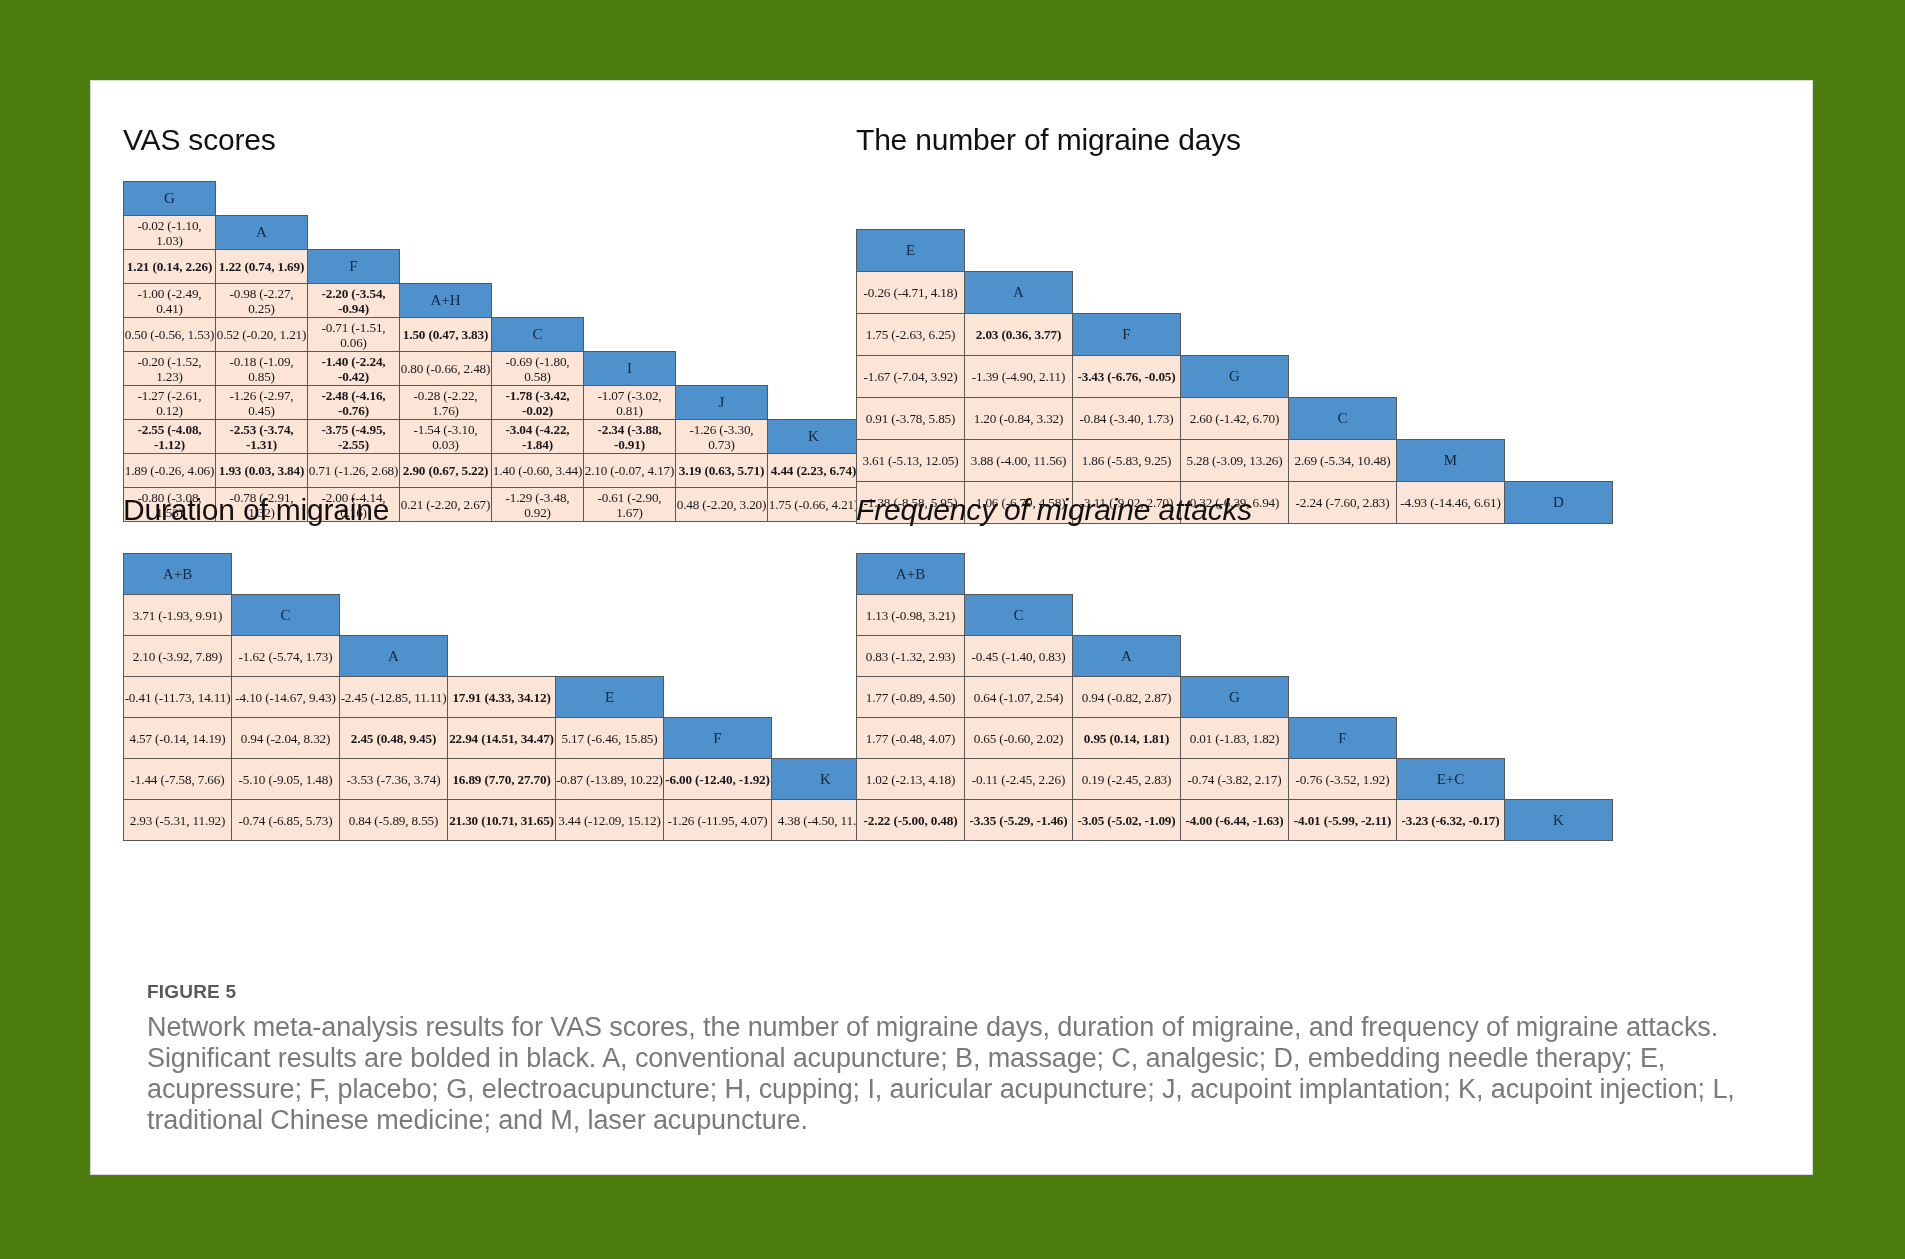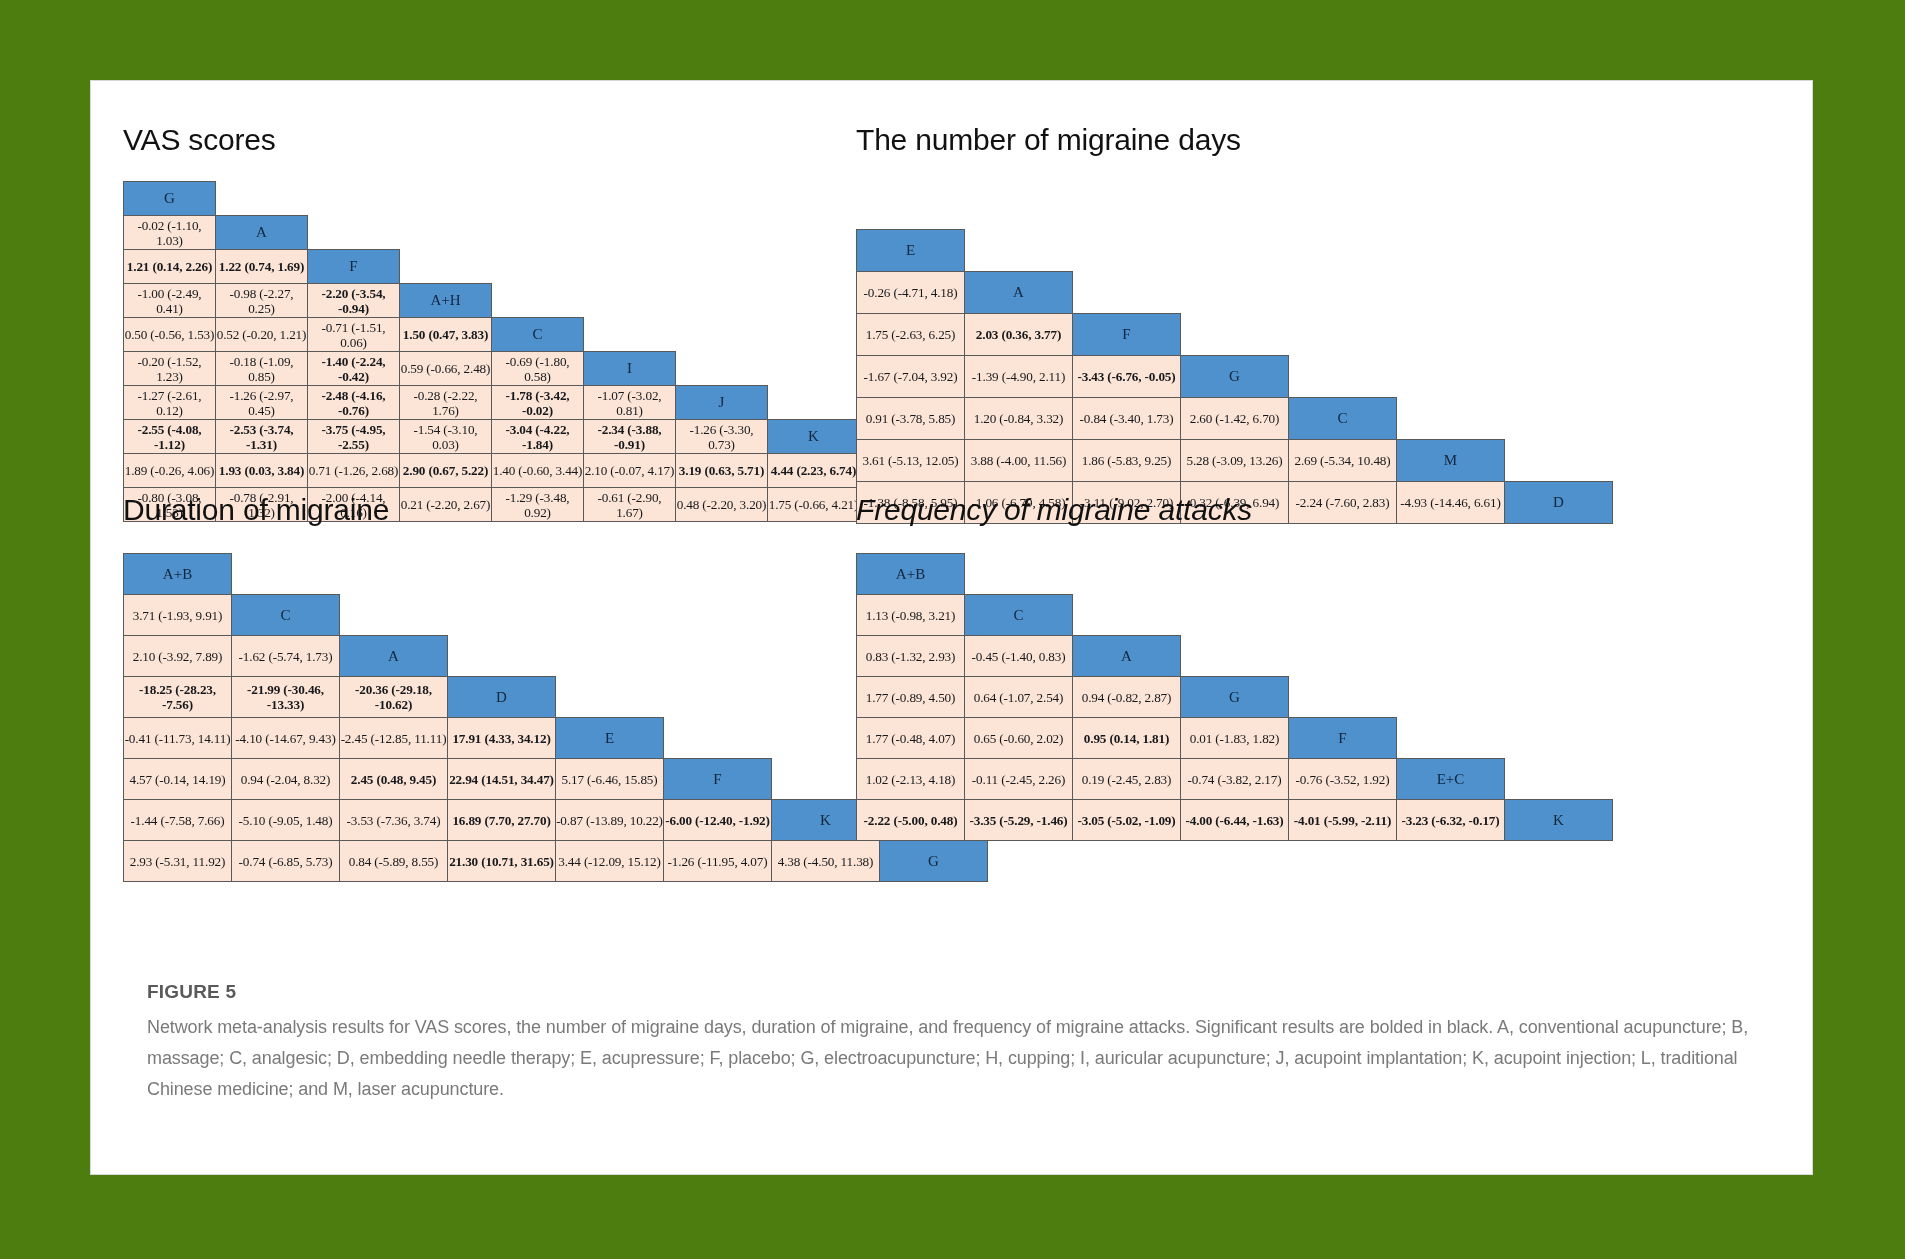--- a/index.html
+++ b/index.html
@@ -108,21 +108,21 @@
   .caption-label {
     font-family: "Liberation Sans", sans-serif;
     font-size: 19px;
     font-weight: bold;
     color: #5a5a5a;
     letter-spacing: 0.2px;
     margin-bottom: 9px;
   }
   .caption-body {
     font-family: "Liberation Sans", sans-serif;
-    font-size: 18px;
+    font-size: 27px;
     line-height: 31px;
     color: #7a7a7a;
     letter-spacing: -0.1px;
   }
 </style>
 </head>
 <body>
 
 <div id="page">
   <div id="paper">
@@ -189,21 +189,21 @@
               <td class="cell-empty"></td>
               <td class="cell-empty"></td>
               <td class="cell-empty"></td>
               <td class="cell-empty"></td>
               <td class="cell-empty"></td>
             </tr>
             <tr>
               <td class="cell-val">-0.20 (-1.52, 1.23)</td>
               <td class="cell-val">-0.18 (-1.09, 0.85)</td>
               <td class="cell-val bold">-1.40 (-2.24, -0.42)</td>
-              <td class="cell-val">0.59 (-0.66, 2.48)</td>
+              <td class="cell-val">0.80 (-0.66, 2.48)</td>
               <td class="cell-val">-0.69 (-1.80, 0.58)</td>
               <td class="cell-head">I</td>
               <td class="cell-empty"></td>
               <td class="cell-empty"></td>
               <td class="cell-empty"></td>
               <td class="cell-empty"></td>
             </tr>
             <tr>
               <td class="cell-val">-1.27 (-2.61, 0.12)</td>
               <td class="cell-val">-1.26 (-2.97, 0.45)</td>
@@ -351,30 +351,20 @@
               <td class="cell-val">2.10 (-3.92, 7.89)</td>
               <td class="cell-val">-1.62 (-5.74, 1.73)</td>
               <td class="cell-head">A</td>
               <td class="cell-empty"></td>
               <td class="cell-empty"></td>
               <td class="cell-empty"></td>
               <td class="cell-empty"></td>
               <td class="cell-empty"></td>
             </tr>
             <tr>
-              <td class="cell-val bold">-18.25 (-28.23, -7.56)</td>
-              <td class="cell-val bold">-21.99 (-30.46, -13.33)</td>
-              <td class="cell-val bold">-20.36 (-29.18, -10.62)</td>
-              <td class="cell-head">D</td>
-              <td class="cell-empty"></td>
-              <td class="cell-empty"></td>
-              <td class="cell-empty"></td>
-              <td class="cell-empty"></td>
-            </tr>
-            <tr>
               <td class="cell-val">-0.41 (-11.73, 14.11)</td>
               <td class="cell-val">-4.10 (-14.67, 9.43)</td>
               <td class="cell-val">-2.45 (-12.85, 11.11)</td>
               <td class="cell-val bold">17.91 (4.33, 34.12)</td>
               <td class="cell-head">E</td>
               <td class="cell-empty"></td>
               <td class="cell-empty"></td>
               <td class="cell-empty"></td>
             </tr>
             <tr>

